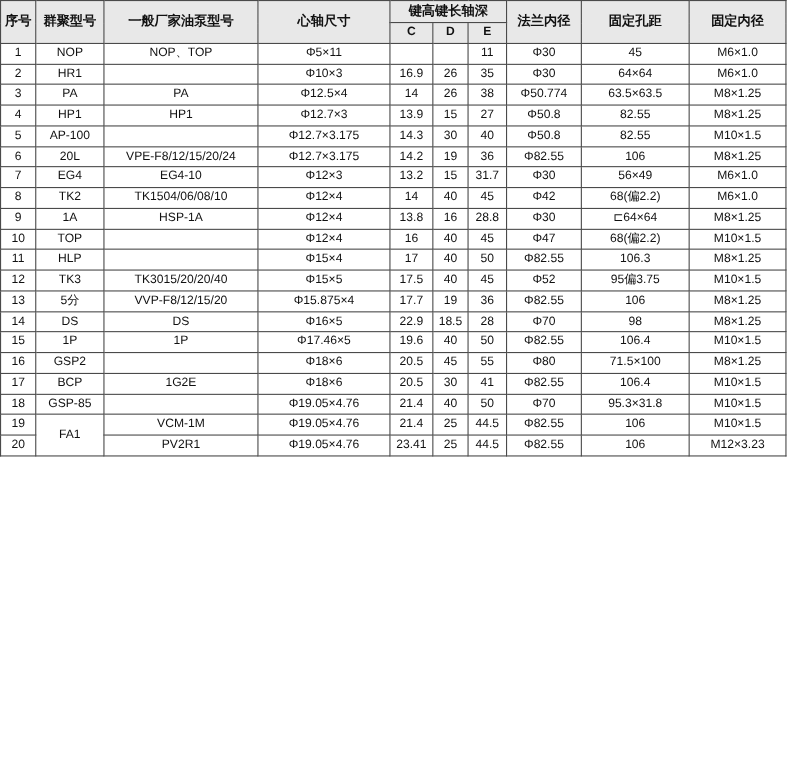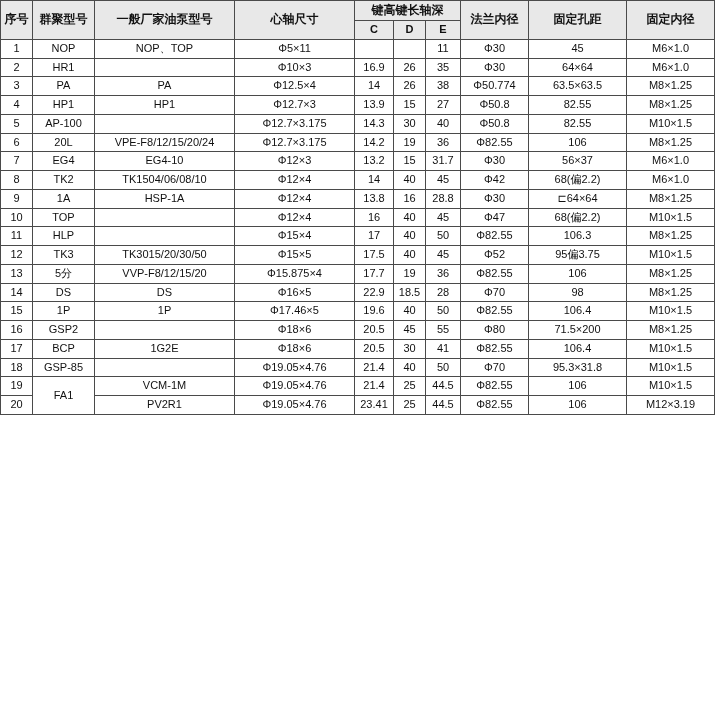--- a/index.html
+++ b/index.html
@@ -167,21 +167,21 @@
       </tr>
       <tr>
         <td>7</td>
         <td class="group-cell">EG4</td>
         <td>EG4-10</td>
         <td>Φ12×3</td>
         <td>13.2</td>
         <td>15</td>
         <td>31.7</td>
         <td>Φ30</td>
-        <td>56×37</td>
+        <td>56×49</td>
         <td>M6×1.0</td>
       </tr>
       <tr>
         <td>8</td>
         <td class="group-cell">TK2</td>
         <td>TK1504/06/08/10</td>
         <td>Φ12×4</td>
         <td>14</td>
         <td>40</td>
         <td>45</td>
@@ -221,21 +221,21 @@
         <td>17</td>
         <td>40</td>
         <td>50</td>
         <td>Φ82.55</td>
         <td>106.3</td>
         <td>M8×1.25</td>
       </tr>
       <tr>
         <td>12</td>
         <td class="group-cell">TK3</td>
-        <td>TK3015/20/30/50</td>
+        <td>TK3015/20/20/40</td>
         <td>Φ15×5</td>
         <td>17.5</td>
         <td>40</td>
         <td>45</td>
         <td>Φ52</td>
         <td>95偏3.75</td>
         <td>M10×1.5</td>
       </tr>
       <tr>
         <td>13</td>
@@ -275,21 +275,21 @@
       </tr>
       <tr>
         <td>16</td>
         <td class="group-cell">GSP2</td>
         <td class="empty"></td>
         <td>Φ18×6</td>
         <td>20.5</td>
         <td>45</td>
         <td>55</td>
         <td>Φ80</td>
-        <td>71.5×200</td>
+        <td>71.5×100</td>
         <td>M8×1.25</td>
       </tr>
       <tr>
         <td>17</td>
         <td class="group-cell">BCP</td>
         <td>1G2E</td>
         <td>Φ18×6</td>
         <td>20.5</td>
         <td>30</td>
         <td>41</td>
@@ -323,16 +323,16 @@
       </tr>
       <tr>
         <td>20</td>
         <td>PV2R1</td>
         <td>Φ19.05×4.76</td>
         <td>23.41</td>
         <td>25</td>
         <td>44.5</td>
         <td>Φ82.55</td>
         <td>106</td>
-        <td>M12×3.19</td>
+        <td>M12×3.23</td>
       </tr>
     </tbody>
 </table>
 
 </body></html>

